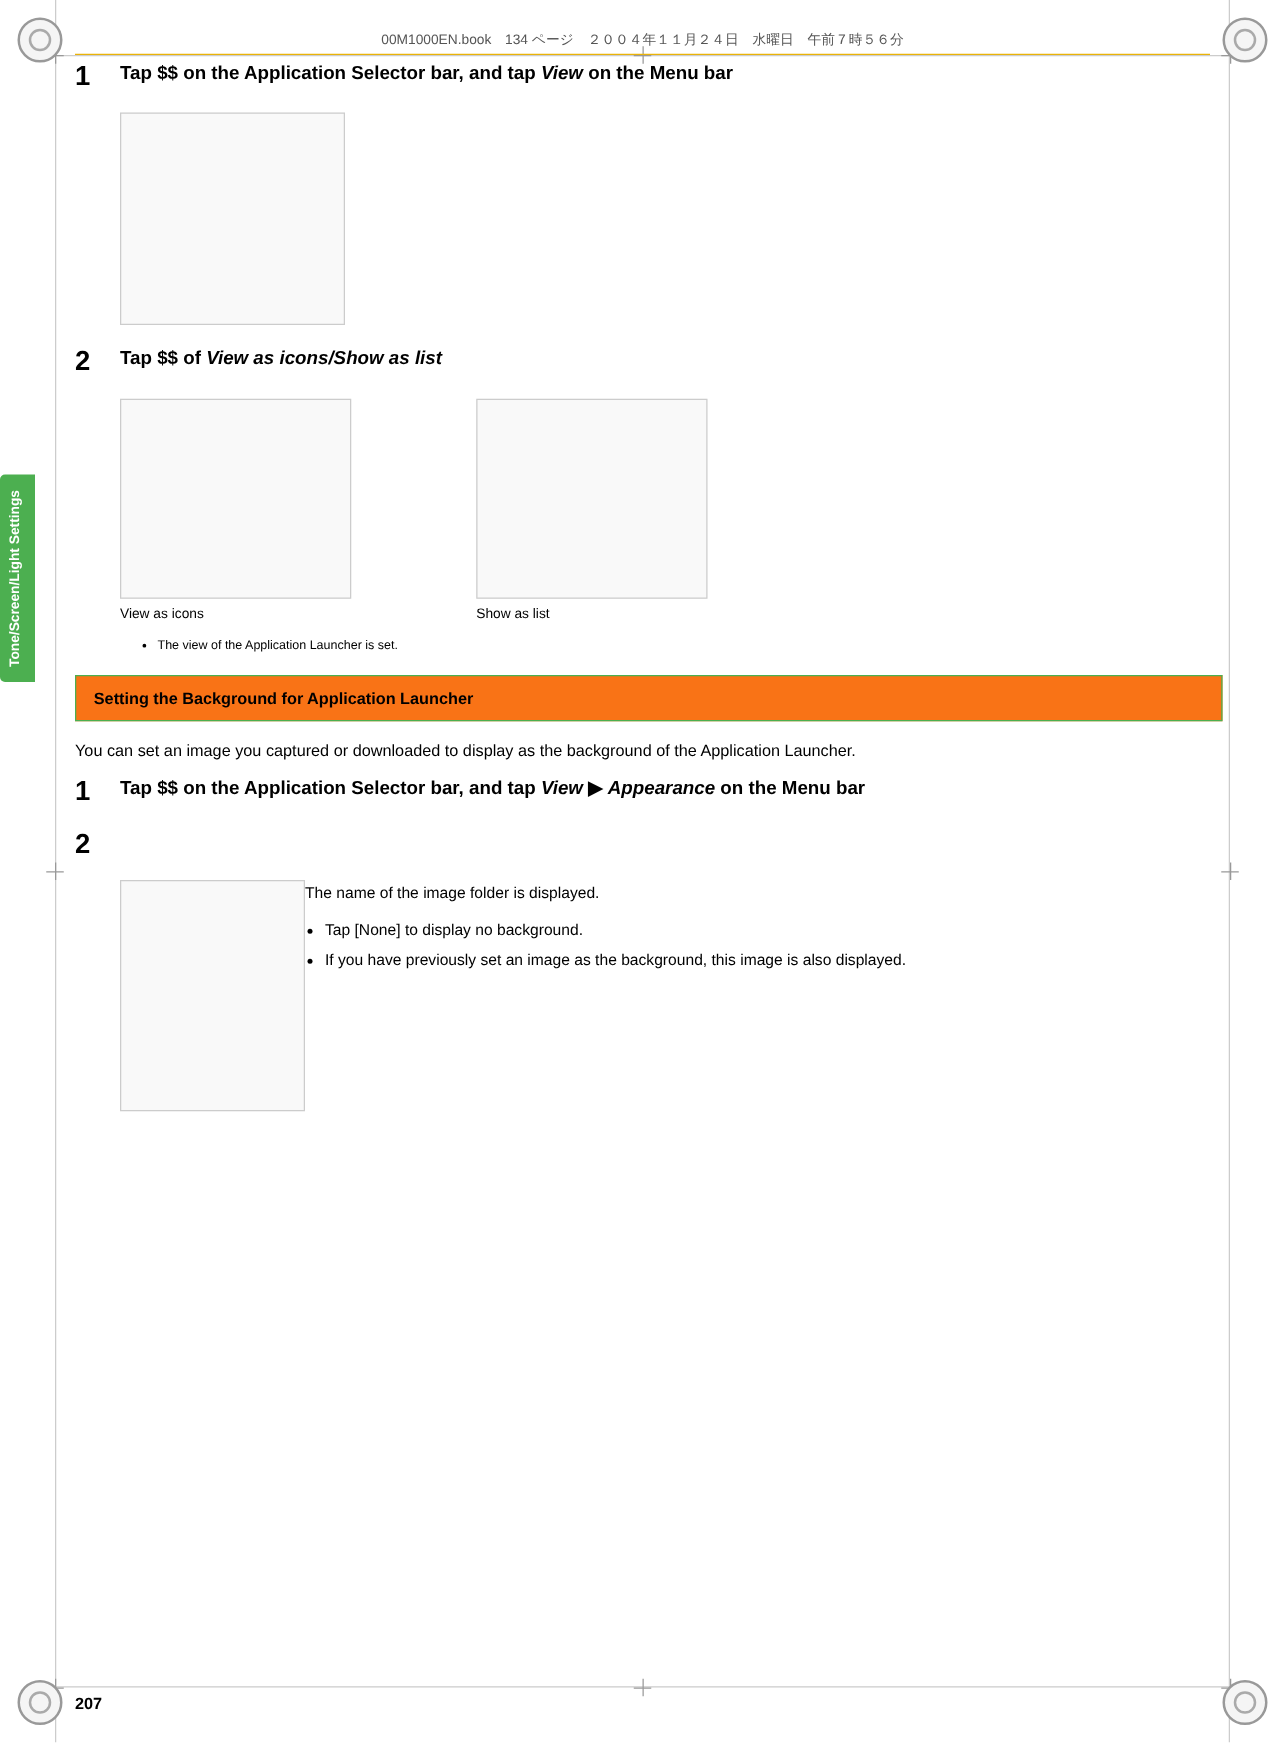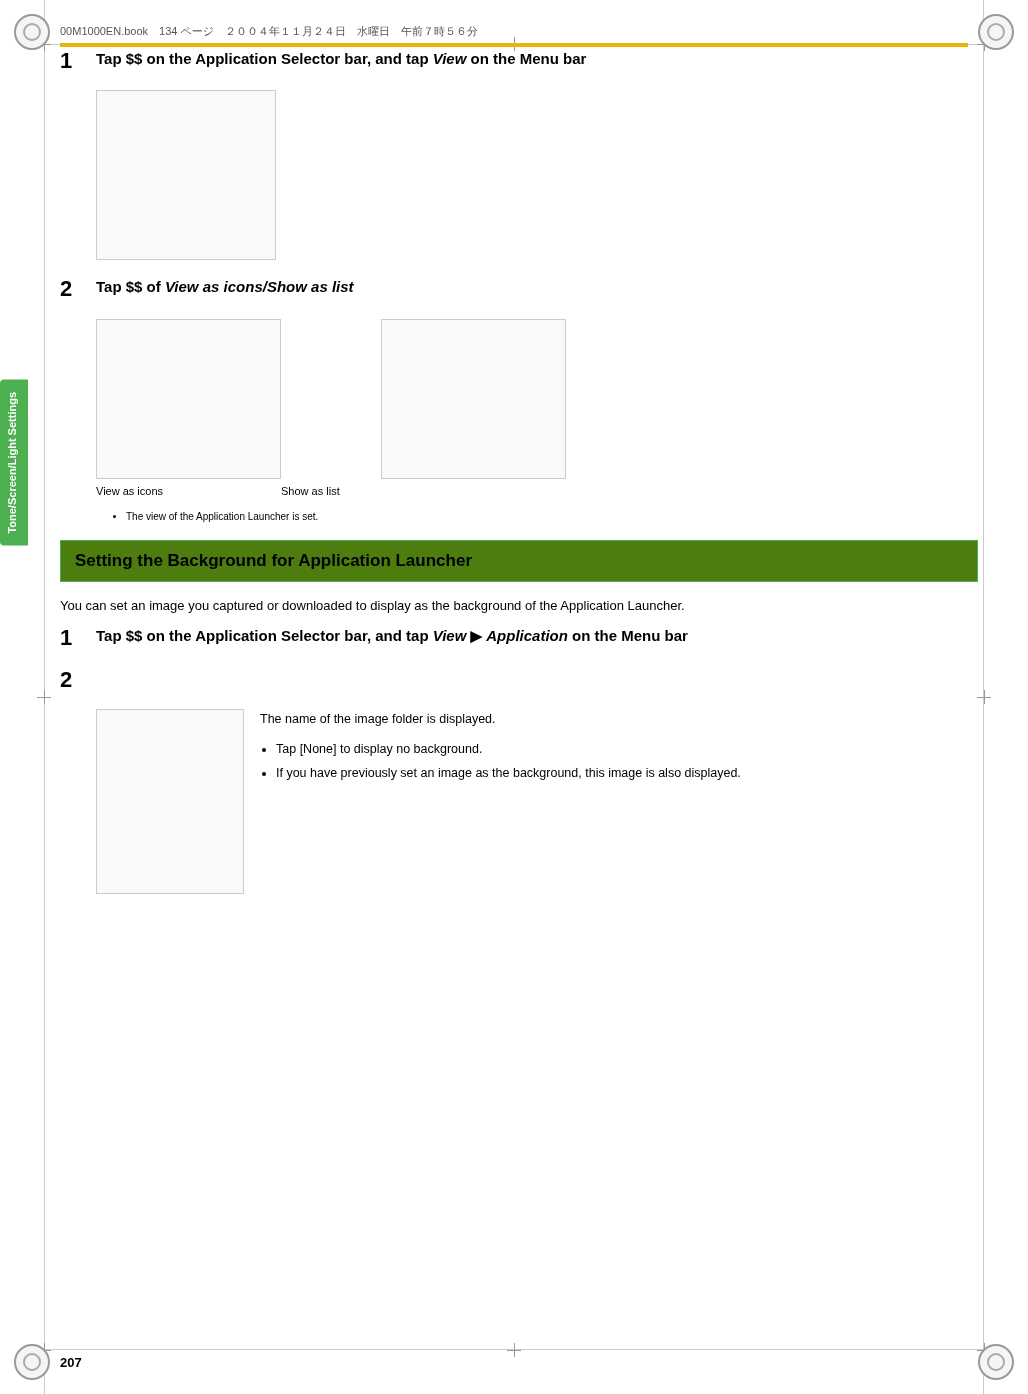--- a/index.html
+++ b/index.html
@@ -45,24 +45,24 @@
     }
 
     
     .header-line {
       position: absolute;
       top: 24px;
       left: 60px;
       right: 60px;
       display: flex;
       align-items: center;
-      justify-content: flex-start;
+      justify-content: center;
       font-size: 11px;
       color: #555;
-      border-bottom: 4px solid #eab308;
+      border-bottom: 1px solid #eab308;
       padding-bottom: 4px;
     }
 
     
     .side-tab {
       position: absolute;
       left: 0;
       top: 380px;
       width: 28px;
       background: #4caf50;
@@ -142,20 +142,21 @@
       margin-bottom: 4px;
     }
 
     .img-row .img-box {
       width: 185px;
       height: 160px;
     }
 
     .img-labels {
       display: flex;
+      gap: 100px;
       margin-left: 36px;
       margin-bottom: 12px;
     }
 
     .img-label {
       width: 185px;
       font-size: 11px;
       color: #000;
       padding-top: 2px;
     }
@@ -168,42 +169,41 @@
 
     .bullet-list li {
       font-size: 10px;
       list-style: disc;
       margin-left: 16px;
       line-height: 1.5;
     }
 
     
     .section-heading {
-      background: #4d7c0f;
+      background: #f97316;
       color: #000;
-      font-size: 17px;
+      font-size: 13px;
       font-weight: bold;
       padding: 10px 14px;
       margin-bottom: 14px;
       border: 1px solid #4caf50;
     }
 
     .section-desc {
       font-size: 13px;
       line-height: 1.6;
       margin-bottom: 8px;
       margin-left: 0;
     }
 
     
     .step2-content {
       display: flex;
       align-items: flex-start;
       margin-left: 36px;
-      gap: 16px;
       margin-top: 8px;
     }
 
     .step2-img {
       width: 148px;
       height: 185px;
       border: 1px solid #ccc;
       background: #f9f9f9;
       flex-shrink: 0;
     }
@@ -371,21 +371,21 @@
     <li>The view of the Application Launcher is set.</li>
   </ul>
 
   <div class="section-heading">Setting the Background for Application Launcher</div>
 
   <p class="section-desc">You can set an image you captured or downloaded to display as the background of the Application Launcher.</p>
 
   <div class="step-block">
     <div class="step-number">1</div>
     <div class="step-text">
-      <span>Tap $$ on the Application Selector bar, and tap </span><em>View</em><span> ▶ </span><em>Application</em><span> on the Menu bar</span>
+      <span>Tap $$ on the Application Selector bar, and tap </span><em>View</em><span> ▶ </span><em>Appearance</em><span> on the Menu bar</span>
     </div>
   </div>
 
   <div class="step-block">
     <div class="step-number">2</div>
   </div>
 
   <div class="step2-content">
     <div class="step2-img"></div>
     <div class="step2-notes">

